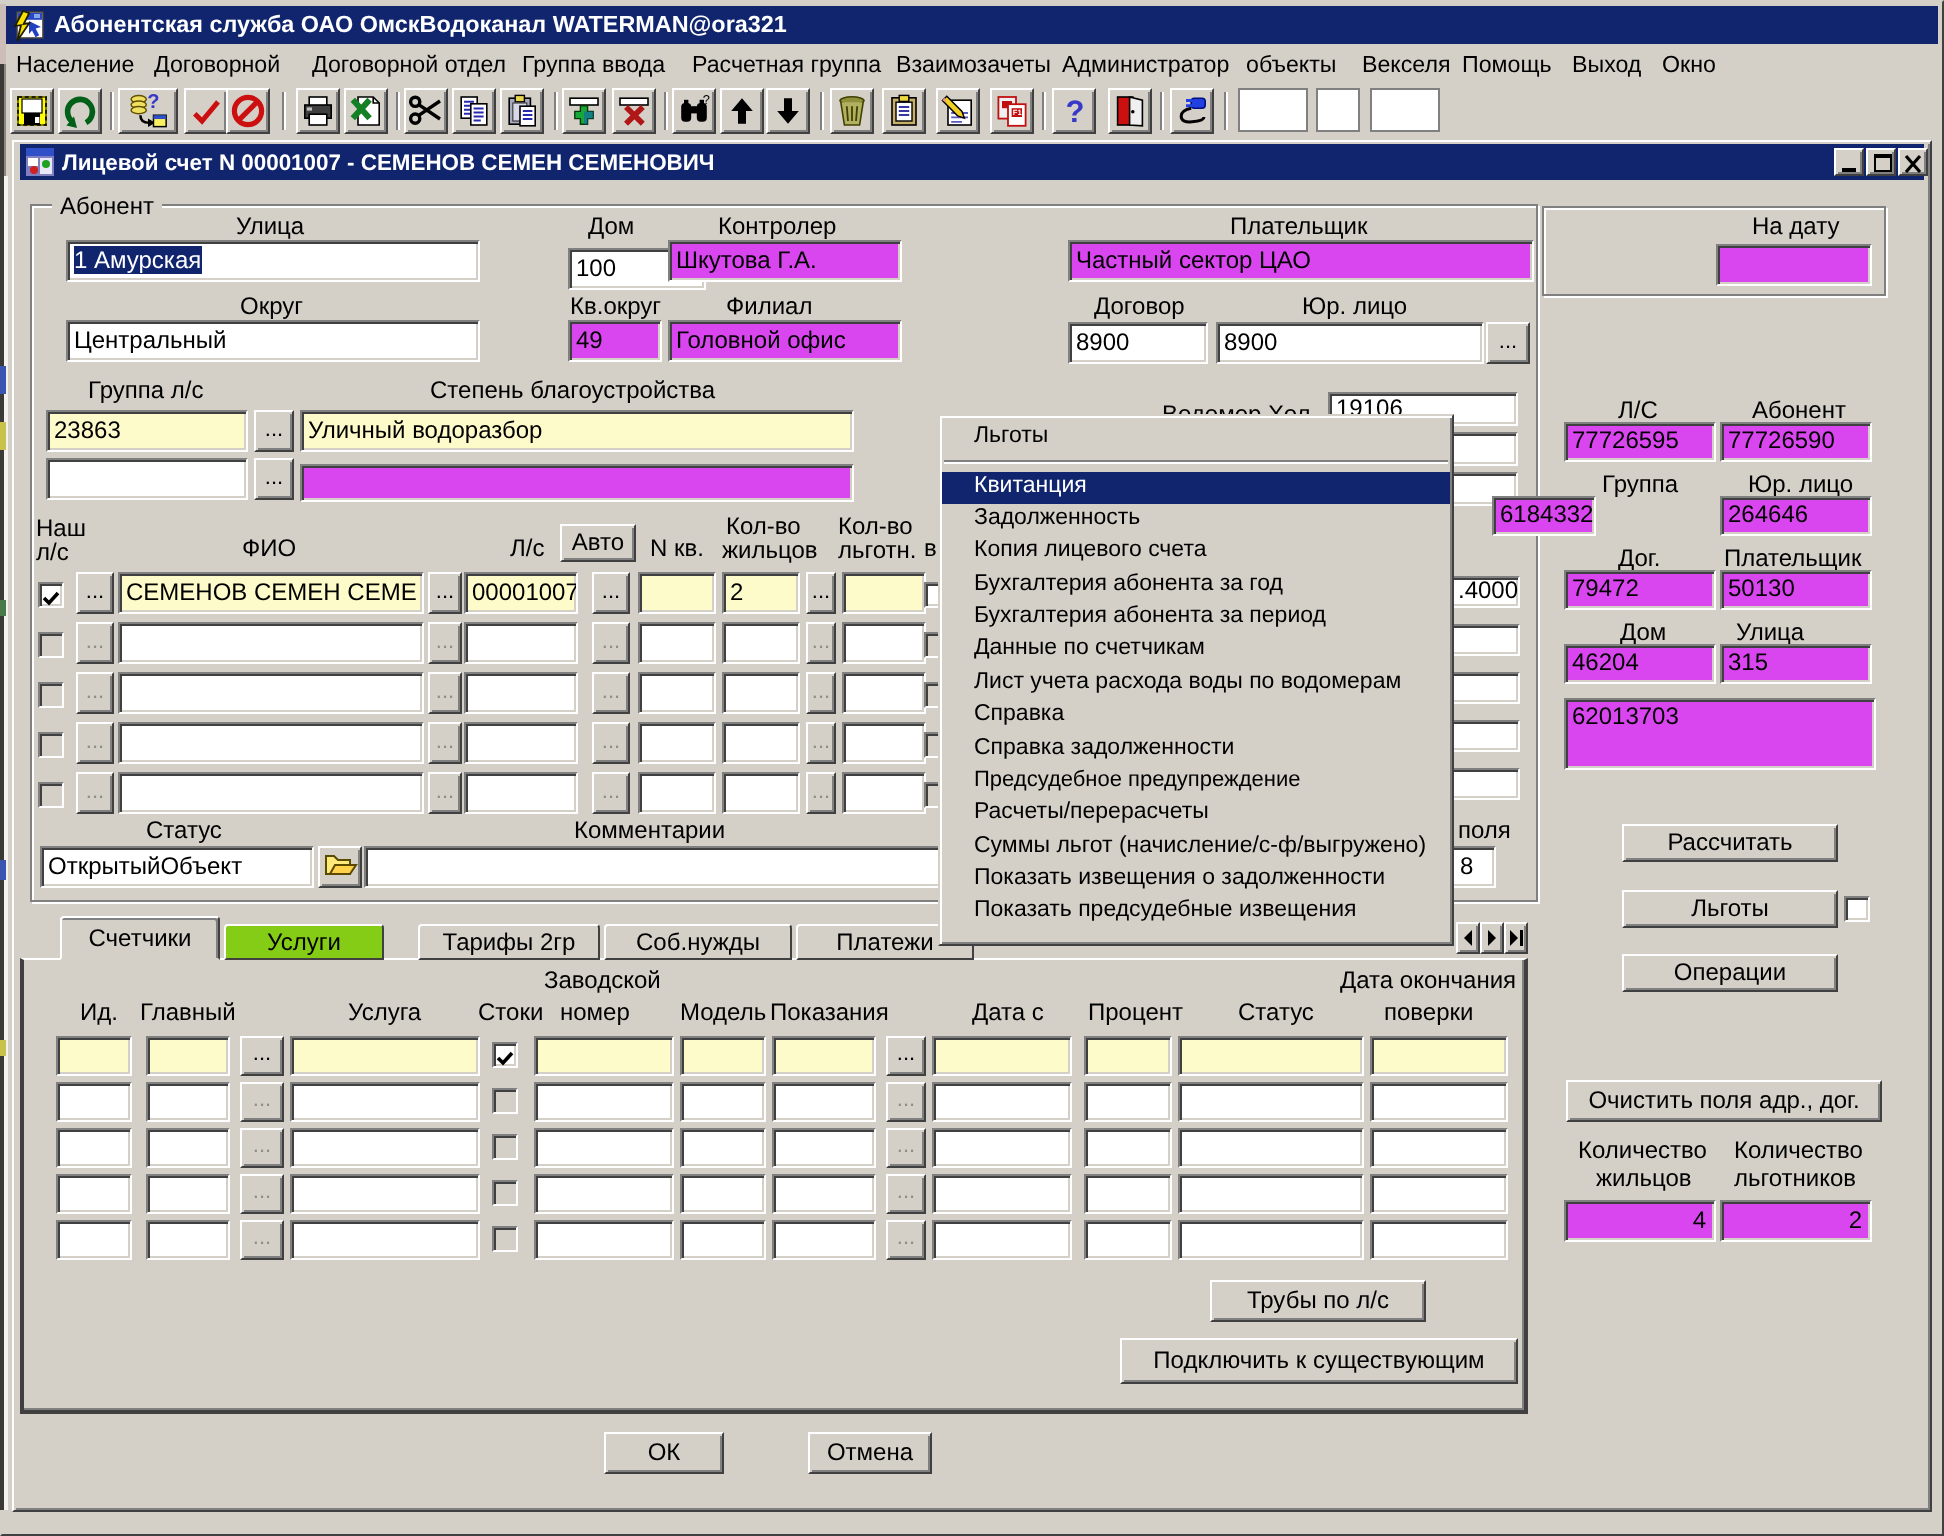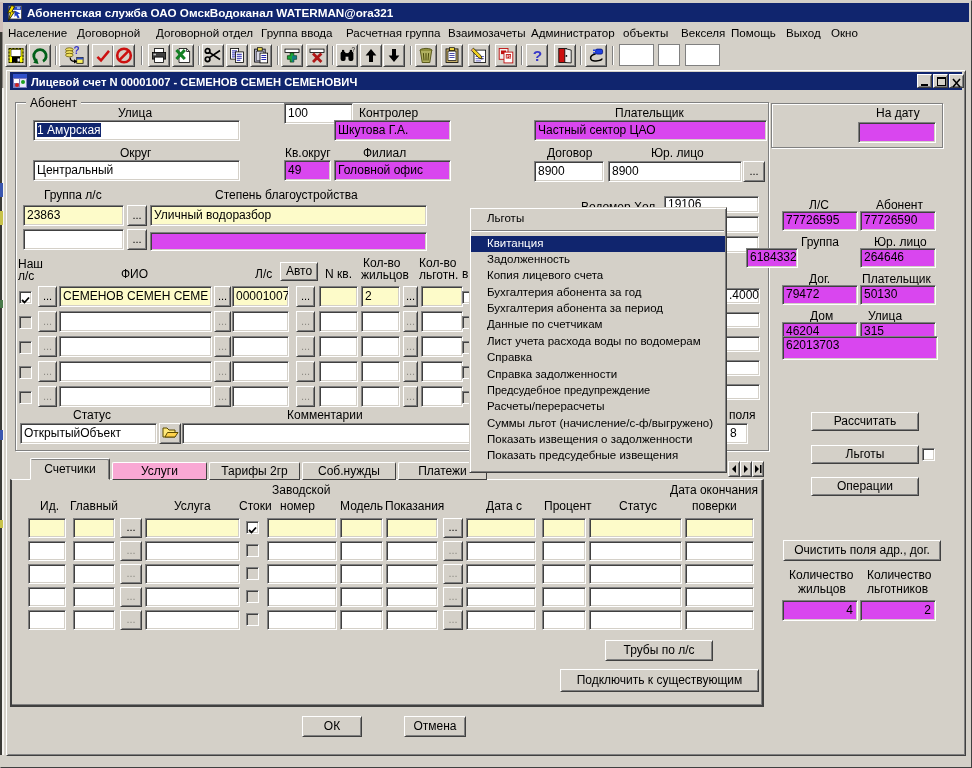--- a/index.html
+++ b/index.html
@@ -210,21 +210,21 @@
     </svg></div>
 
 <div class="ab" style="left:15px;top:102px;width:754px;height:349px;border:1px solid #808080;box-shadow:1px 1px 0 #fff,inset 1px 1px 0 #fff"></div>
 <div class="ab" style="left:26px;top:96px;background:#d4d0c8;padding:0 4px;font-size:12px">Абонент</div>
 
 <div class="lb" style="left:118px;top:106px">Улица</div>
 <div class="lb" style="left:294px;top:106px">Дом</div>
 <div class="lb" style="left:359px;top:106px">Контролер</div>
 <div class="lb" style="left:615px;top:106px">Плательщик</div>
 <div class="fld" style="left:33px;top:120px;width:207px;height:21px;line-height:18px"><span style="background:#10256e;color:#fff">1 Амурская</span></div>
-<div class="fld" style="left:284px;top:103px;width:69px;height:21px;line-height:18px">100</div>
+<div class="fld" style="left:284px;top:124px;width:69px;height:21px;line-height:18px">100</div>
 <div class="fld ro" style="left:334px;top:120px;width:117px;height:21px;line-height:18px">Шкутова Г.А.</div>
 <div class="fld ro" style="left:534px;top:120px;width:233px;height:21px;line-height:18px">Частный сектор ЦАО</div>
 
 <div class="lb" style="left:120px;top:146px">Округ</div>
 <div class="lb" style="left:285px;top:146px">Кв.округ</div>
 <div class="lb" style="left:363px;top:146px">Филиал</div>
 <div class="lb" style="left:547px;top:146px">Договор</div>
 <div class="lb" style="left:651px;top:146px">Юр. лицо</div>
 <div class="fld" style="left:33px;top:160px;width:207px;height:21px;line-height:18px">Центральный</div>
 <div class="fld ro" style="left:284px;top:160px;width:47px;height:21px;line-height:18px">49</div>
@@ -334,21 +334,21 @@
 <div class="btn" style="left:159px;top:423px;width:22px;height:21px"><svg width="18" height="16" viewBox="0 0 18 16">
       <path d="M2 13 L2 4 L6 4 L8 6 L14 6 L14 13 Z" fill="#ffe97a" stroke="#5a4a00" stroke-width="1"></path>
       <path d="M4 13 L6.5 8.5 L17 8.5 L14 13 Z" fill="#ffd24a" stroke="#5a4a00" stroke-width="1"></path>
     </svg></div>
 <div class="fld" style="left:182px;top:423px;width:519px;height:21px;line-height:18px"></div>
 <div class="lb" style="left:729px;top:408px">поля</div>
 <div class="fld" style="left:700px;top:423px;width:48px;height:21px;line-height:18px;padding-left:29px">8</div>
 
 <div class="ab" style="left:10px;top:479px;width:754px;height:228px;background:#d4d0c8;border:2px solid #404040;border-top:1px solid #fff;box-shadow:inset -1px -1px 0 #808080"></div>
 <div class="ab" style="left:30px;top:458px;width:80px;height:22px;background:#d4d0c8;border:1px solid;border-color:#fff #404040 #d4d0c8 #fff;border-radius:2px 2px 0 0;box-shadow:inset -1px 1px 0 #808080;font-size:12px;text-align:center;line-height:20px">Счетчики</div>
-<div class="ab" style="left:112px;top:462px;width:95px;height:18px;background:#f9a8d4;border:1px solid;border-color:#fff #404040 #404040 #fff;border-radius:2px 2px 0 0;font-size:12px;text-align:center;line-height:17px">Услуги</div>
+<div class="ab" style="left:112px;top:462px;width:80px;height:18px;background:#84cc16;border:1px solid;border-color:#fff #404040 #404040 #fff;border-radius:2px 2px 0 0;font-size:12px;text-align:center;line-height:17px">Услуги</div>
 <div class="ab" style="left:209px;top:462px;width:91px;height:18px;background:#d4d0c8;border:1px solid;border-color:#fff #404040 #404040 #fff;border-radius:2px 2px 0 0;font-size:12px;text-align:center;line-height:17px">Тарифы 2гр</div>
 <div class="ab" style="left:302px;top:462px;width:94px;height:18px;background:#d4d0c8;border:1px solid;border-color:#fff #404040 #404040 #fff;border-radius:2px 2px 0 0;font-size:12px;text-align:center;line-height:17px">Соб.нужды</div>
 <div class="ab" style="left:398px;top:462px;width:89px;height:18px;background:#d4d0c8;border:1px solid;border-color:#fff #404040 #404040 #fff;border-radius:2px 2px 0 0;font-size:12px;text-align:center;line-height:17px">Платежи</div>
 <div class="tbtn" style="left:728px;top:461px;width:12px;height:16px"><svg width="10" height="14" viewBox="0 0 10 14">
       <path d="M7 3 L3 7 L7 11 Z" fill="#000"></path>
     </svg></div>
 <div class="tbtn" style="left:740px;top:461px;width:12px;height:16px"><svg width="10" height="14" viewBox="0 0 10 14">
       <path d="M3 3 L7 7 L3 11 Z" fill="#000"></path>
     </svg></div>
 <div class="tbtn" style="left:752px;top:461px;width:12px;height:16px"><svg width="10" height="14" viewBox="0 0 10 14">
@@ -456,21 +456,21 @@
 <div class="fld ro" style="left:746px;top:248px;width:52px;height:20px;line-height:17px">61843323</div>
 <div class="fld ro" style="left:860px;top:248px;width:76px;height:20px;line-height:17px">264646</div>
 <div class="lb" style="left:809px;top:272px">Дог.</div>
 <div class="lb" style="left:862px;top:272px">Плательщик</div>
 <div class="fld ro" style="left:782px;top:285px;width:76px;height:20px;line-height:17px">79472</div>
 <div class="fld ro" style="left:860px;top:285px;width:76px;height:20px;line-height:17px">50130</div>
 <div class="lb" style="left:810px;top:309px">Дом</div>
 <div class="lb" style="left:868px;top:309px">Улица</div>
 <div class="fld ro" style="left:782px;top:322px;width:76px;height:20px;line-height:17px">46204</div>
 <div class="fld ro" style="left:860px;top:322px;width:76px;height:20px;line-height:17px">315</div>
-<div class="fld ro" style="left:782px;top:336px;width:156px;height:24px;line-height:17px">62013703</div>
+<div class="fld ro" style="left:782px;top:349px;width:156px;height:36px;line-height:17px">62013703</div>
 <div class="btn" style="left:811px;top:412px;width:108px;height:19px;line-height:17px">Рассчитать</div>
 <div class="btn" style="left:811px;top:445px;width:108px;height:19px;line-height:17px">Льготы</div>
 <div class="cb" style="left:922px;top:448px"></div>
 <div class="btn" style="left:811px;top:477px;width:108px;height:19px;line-height:17px">Операции</div>
 <div class="btn" style="left:783px;top:540px;width:158px;height:21px;line-height:19px">Очистить поля адр., дог.</div>
 <div class="lb" style="left:789px;top:568px">Количество</div>
 <div class="lb" style="left:798px;top:582px">жильцов</div>
 <div class="lb" style="left:867px;top:568px">Количество</div>
 <div class="lb" style="left:867px;top:582px">льготников</div>
 <div class="fld ro" style="left:782px;top:600px;width:76px;height:21px;line-height:18px;text-align:right;padding-right:4px">4</div>

